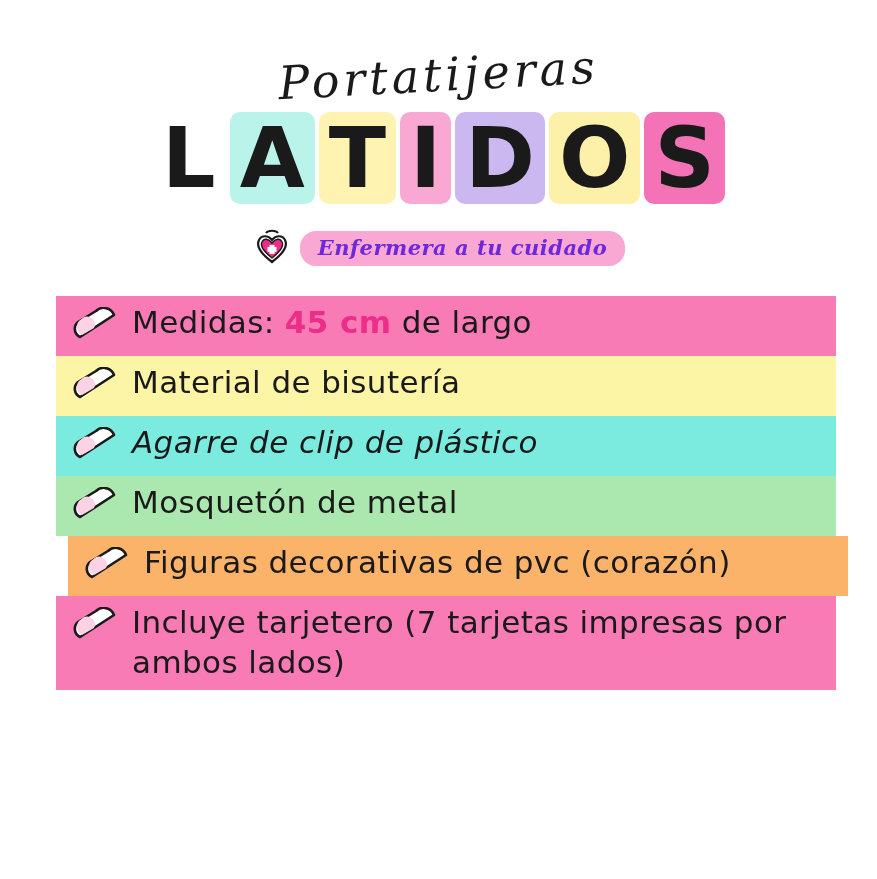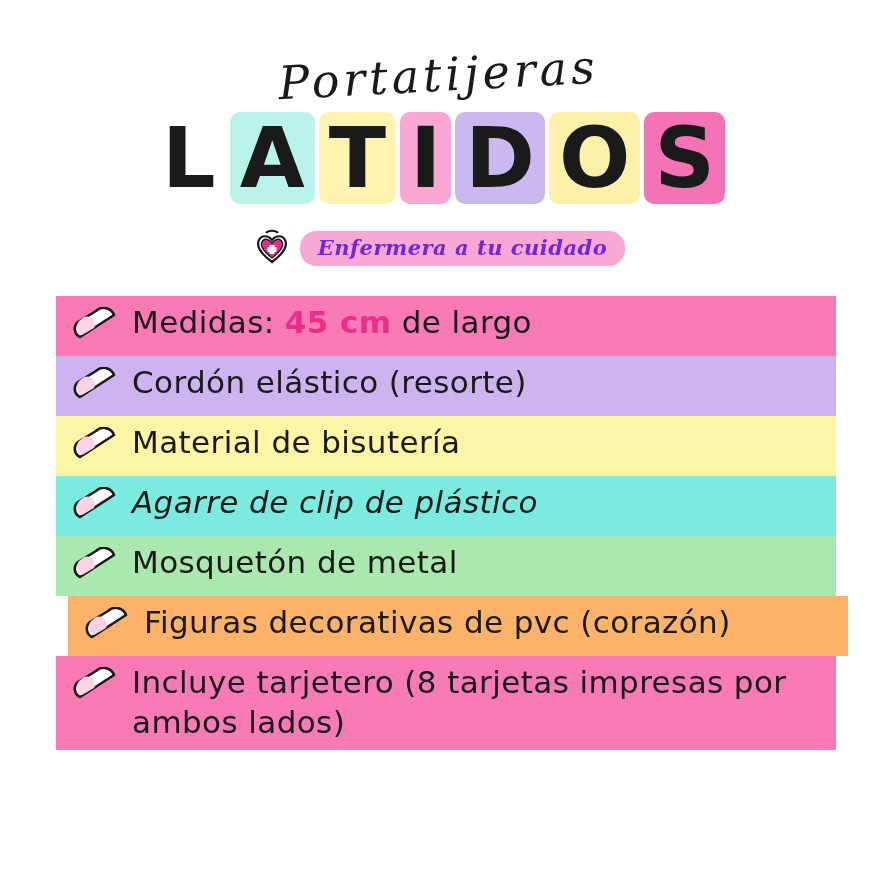--- a/index.html
+++ b/index.html
@@ -161,30 +161,20 @@
     <div class="feature-row" style="background: linear-gradient(to right, rgb(255, 255, 255) 0px, rgb(255, 255, 255) 56px, rgb(249, 123, 181) 56px, rgb(249, 123, 181) 836px, rgb(255, 255, 255) 836px);">
       <div class="row-indent"></div>
       <div class="bullet-icon">
         <svg width="62" height="36" viewBox="0 0 62 36">
           <path d="M10 30 L44 8 A11 11 0 0 0 26 4 L8 15 A9 9 0 0 0 10 30 Z" fill="#ffffff" stroke="#1a1a1a" stroke-width="2.6" stroke-linejoin="round"></path>
           <path d="M12 28 L24 21 A8 8 0 0 0 14 10 L9 14 A9 9 0 0 0 12 28 Z" fill="#fbd3e4" stroke="none"></path>
         </svg>
       </div>
       <div class="feature-text"><span>Medidas: </span><span class="accent">45 cm</span><span> de largo</span></div>
     </div>
-    <div class="feature-row" style="background: linear-gradient(to right, rgb(255, 255, 255) 0px, rgb(255, 255, 255) 56px, rgb(205, 180, 240) 56px, rgb(205, 180, 240) 836px, rgb(255, 255, 255) 836px);">
-      <div class="row-indent"></div>
-      <div class="bullet-icon">
-        <svg width="62" height="36" viewBox="0 0 62 36">
-          <path d="M10 30 L44 8 A11 11 0 0 0 26 4 L8 15 A9 9 0 0 0 10 30 Z" fill="#ffffff" stroke="#1a1a1a" stroke-width="2.6" stroke-linejoin="round"></path>
-          <path d="M12 28 L24 21 A8 8 0 0 0 14 10 L9 14 A9 9 0 0 0 12 28 Z" fill="#fbd3e4" stroke="none"></path>
-        </svg>
-      </div>
-      <div class="feature-text">Cordón elástico (resorte)</div>
-    </div>
     <div class="feature-row" style="background: linear-gradient(to right, rgb(255, 255, 255) 0px, rgb(255, 255, 255) 56px, rgb(253, 245, 166) 56px, rgb(253, 245, 166) 836px, rgb(255, 255, 255) 836px);">
       <div class="row-indent"></div>
       <div class="bullet-icon">
         <svg width="62" height="36" viewBox="0 0 62 36">
           <path d="M10 30 L44 8 A11 11 0 0 0 26 4 L8 15 A9 9 0 0 0 10 30 Z" fill="#ffffff" stroke="#1a1a1a" stroke-width="2.6" stroke-linejoin="round"></path>
           <path d="M12 28 L24 21 A8 8 0 0 0 14 10 L9 14 A9 9 0 0 0 12 28 Z" fill="#fbd3e4" stroke="none"></path>
         </svg>
       </div>
       <div class="feature-text">Material de bisutería</div>
     </div>
@@ -219,15 +209,15 @@
       <div class="feature-text">Figuras decorativas de pvc (corazón)</div>
     </div>
     <div class="feature-row" style="background: linear-gradient(to right, rgb(255, 255, 255) 0px, rgb(255, 255, 255) 56px, rgb(249, 123, 181) 56px, rgb(249, 123, 181) 836px, rgb(255, 255, 255) 836px);">
       <div class="row-indent"></div>
       <div class="bullet-icon">
         <svg width="62" height="36" viewBox="0 0 62 36">
           <path d="M10 30 L44 8 A11 11 0 0 0 26 4 L8 15 A9 9 0 0 0 10 30 Z" fill="#ffffff" stroke="#1a1a1a" stroke-width="2.6" stroke-linejoin="round"></path>
           <path d="M12 28 L24 21 A8 8 0 0 0 14 10 L9 14 A9 9 0 0 0 12 28 Z" fill="#fbd3e4" stroke="none"></path>
         </svg>
       </div>
-      <div class="feature-text">Incluye tarjetero (8 tarjetas impresas por ambos lados)</div>
+      <div class="feature-text">Incluye tarjetero (7 tarjetas impresas por ambos lados)</div>
     </div>
   </div>
 
 </body></html>

